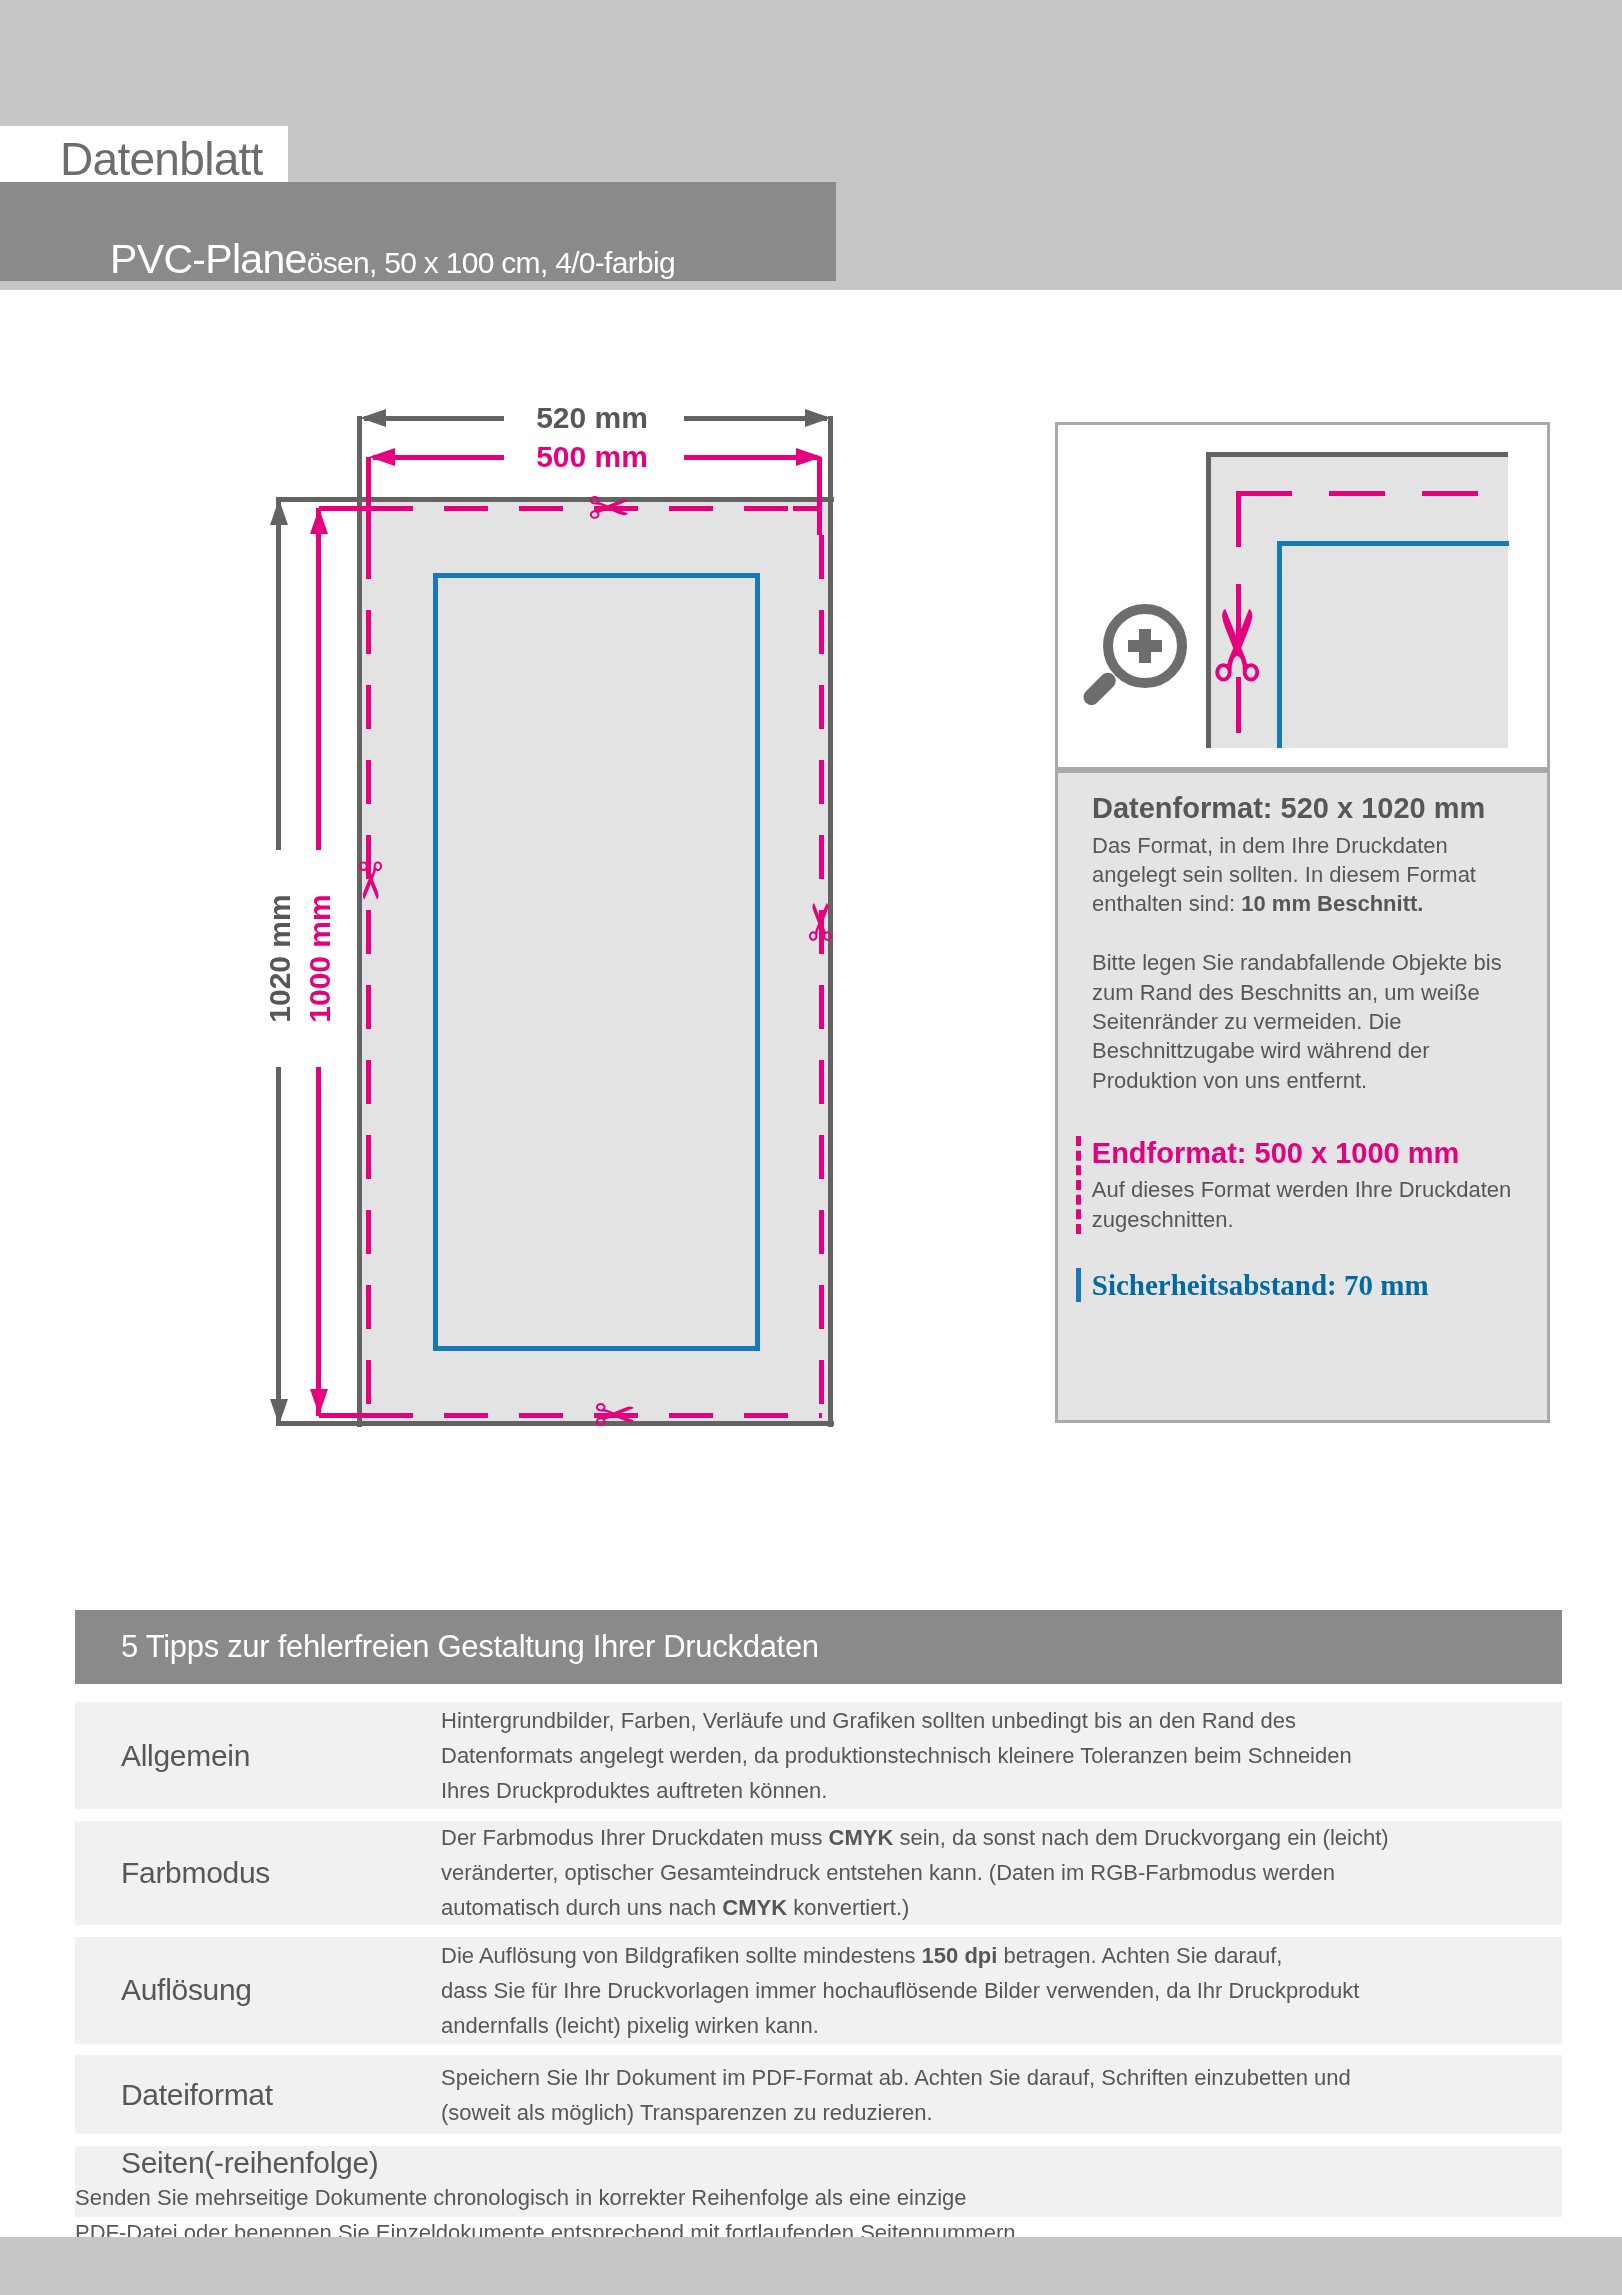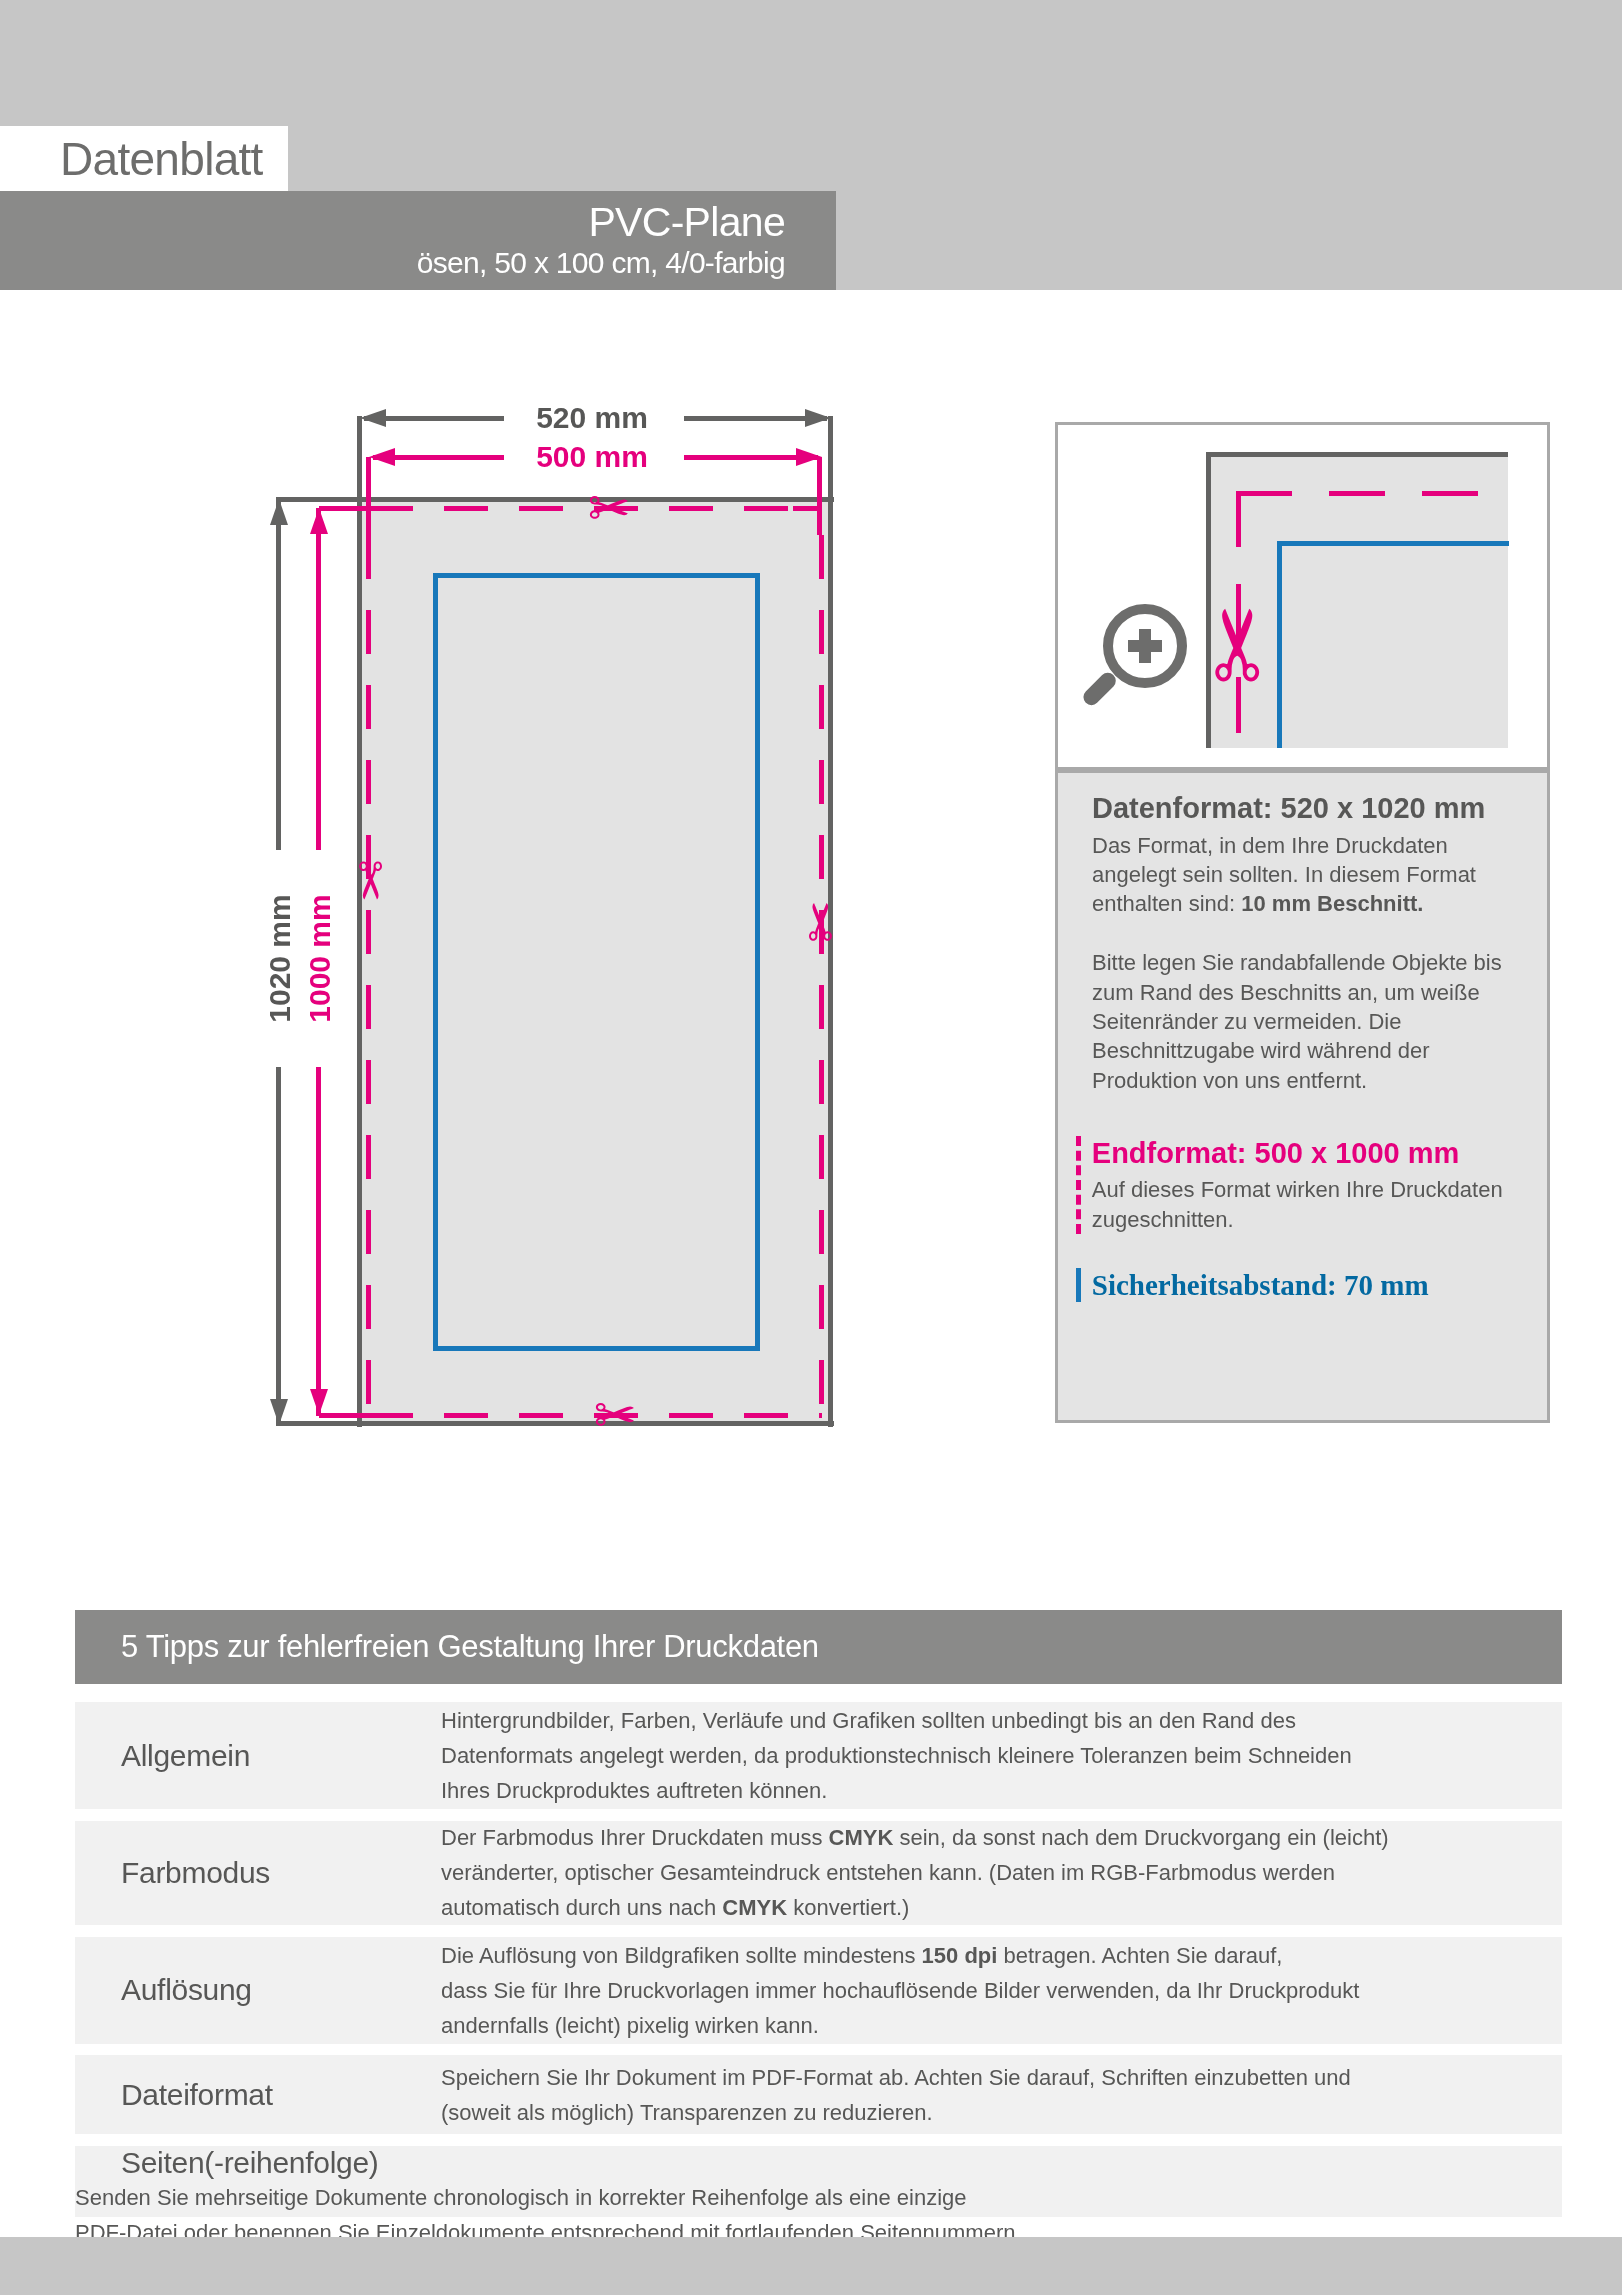--- a/index.html
+++ b/index.html
@@ -5,22 +5,22 @@
   html,body { margin:0; padding:0; background:#ffffff; }
   .page { position:relative; width:1623px; height:2295px; background:#ffffff;
           font-family:"Liberation Sans", sans-serif; color:#575756; overflow:hidden; }
   .a { position:absolute; }
 
   
   .band-light { left:0; top:0; width:1623px; height:290px; background:#c6c6c6; }
   .sheet-box  { left:0; top:126px; width:288px; height:65px; background:#ffffff;
                 display:flex; align-items:center; }
   .sheet-label{ padding-left:60px; font-size:46px; letter-spacing:-0.7px; color:#6d6d6c; }
-  .band-dark  { left:0; top:191px; width:836px; height:99px; background:#8a8a89;
-                display:flex; flex-direction:column; justify-content:center;
+  .band-dark  { left:0; top:182px; width:836px; height:99px; background:#8a8a89;
+                display:flex; flex-direction:row; justify-content:center;
                 align-items:flex-end; padding-right:51px; box-sizing:border-box; }
   .prod-title { font-size:41px; color:#ffffff; line-height:43px; letter-spacing:-0.7px; }
   .prod-sub   { font-size:30px; color:#ffffff; line-height:37px; letter-spacing:-0.7px; }
 
   
   .fill-gray  { background:#e3e3e3; }
   .ln-gray    { background:#636362; }
   .ln-mag     { background:#e5007d; }
   .ln-blue    { background:#1878ba; }
   .dash-h     { background:repeating-linear-gradient(90deg,#e5007d 0 44px,transparent 44px 75px); }
@@ -175,21 +175,21 @@
 angelegt sein sollten. In diesem Format
 enthalten sind: </span><span class="b">10 mm Beschnitt.</span></div>
         <div class="ip-p"><span>Bitte legen Sie randabfallende Objekte bis
 zum Rand des Beschnitts an, um weiße
 Seitenränder zu vermeiden. Die
 Beschnittzugabe wird während der
 Produktion von uns entfernt.</span></div>
       </div>
       <div class="ip-section accent-magenta bar-dashed">
         <div class="ip-title">Endformat: 500 x 1000 mm</div>
-        <div class="ip-p"><span>Auf dieses Format wirken Ihre Druckdaten
+        <div class="ip-p"><span>Auf dieses Format werden Ihre Druckdaten
 zugeschnitten.</span></div>
       </div>
       <div class="ip-section accent-blue bar-solid">
         <div class="ip-title">Sicherheitsabstand: 70 mm</div>
       </div>
     </div>
 
   <div class="a tips-header">
     <div class="tips-title">5 Tipps zur fehlerfreien Gestaltung Ihrer Druckdaten</div>
   </div>

